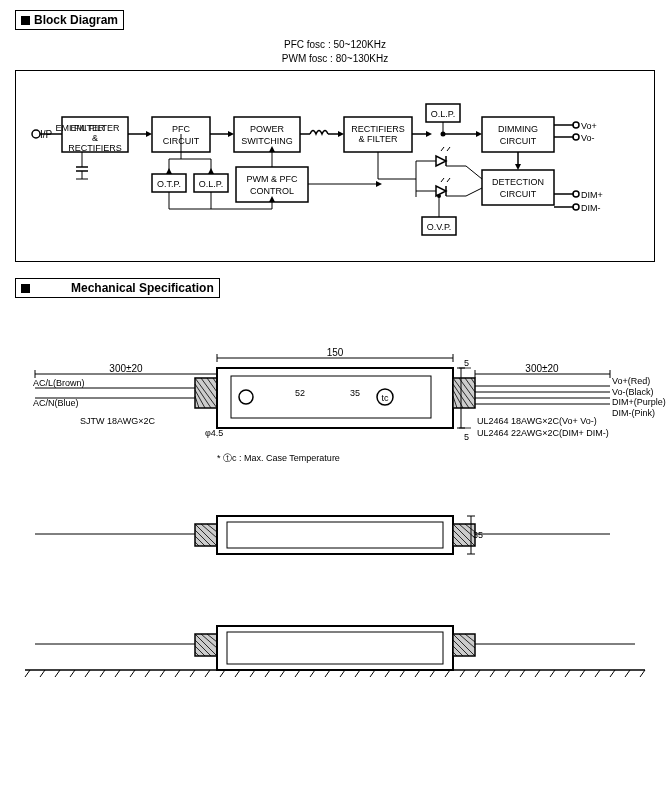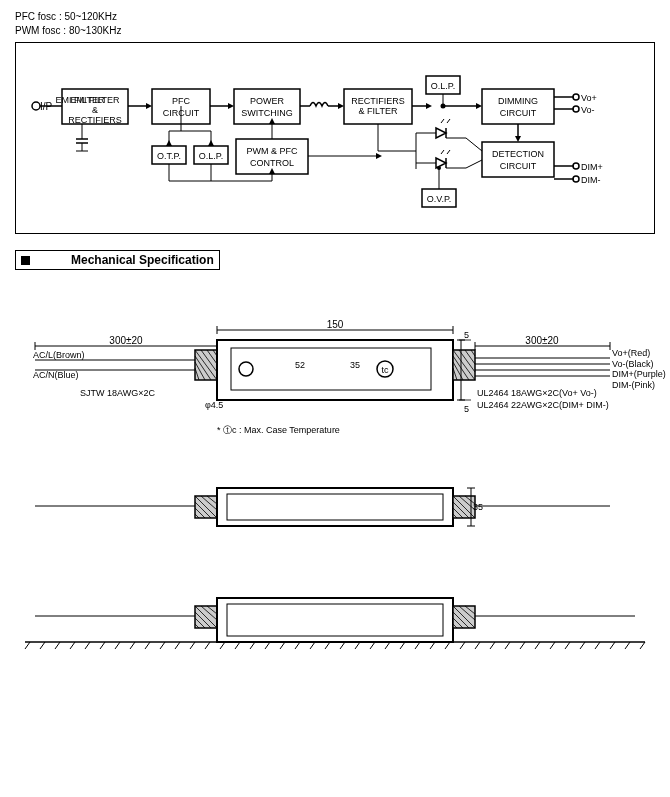--- a/index.html
+++ b/index.html
@@ -7,21 +7,21 @@
       background: #fff;
       font-family: Arial, sans-serif;
       font-size: 11px;
       color: #000;
       width: 670px;
       min-height: 797px;
       padding: 10px 15px;
     }
 
     .pfc-note {
-      text-align: left;
+      text-align: center;
       font-size: 10px;
       line-height: 1.4;
       margin-bottom: 4px;
     }
 
     .bd-outer {
       border: 1.5px solid #000;
       padding: 8px 10px 10px;
       margin-bottom: 16px;
       position: relative;
@@ -45,20 +45,24 @@
       align-items: center;
       border: 1.5px solid #000;
       padding: 2px 5px;
       margin-bottom: 8px;
     }
   </style>
 </head>
 <body>
 
 <div style="margin-bottom: 14px;">
+  <div class="heading-box">
+    <div class="block-icon" style="width:9px;height:9px;background:#000;margin-right:4px;"></div>
+    <span style="font-weight:bold;font-size:12px;">Block Diagram</span>
+  </div>
 
   <div class="pfc-note">
     <span>PFC fosc : 50~120KHz</span><br>
     <span>PWM fosc : 80~130KHz</span>
   </div>
 
   
   <div class="bd-outer">
     <svg width="620" height="170" style="overflow:visible;">
 

